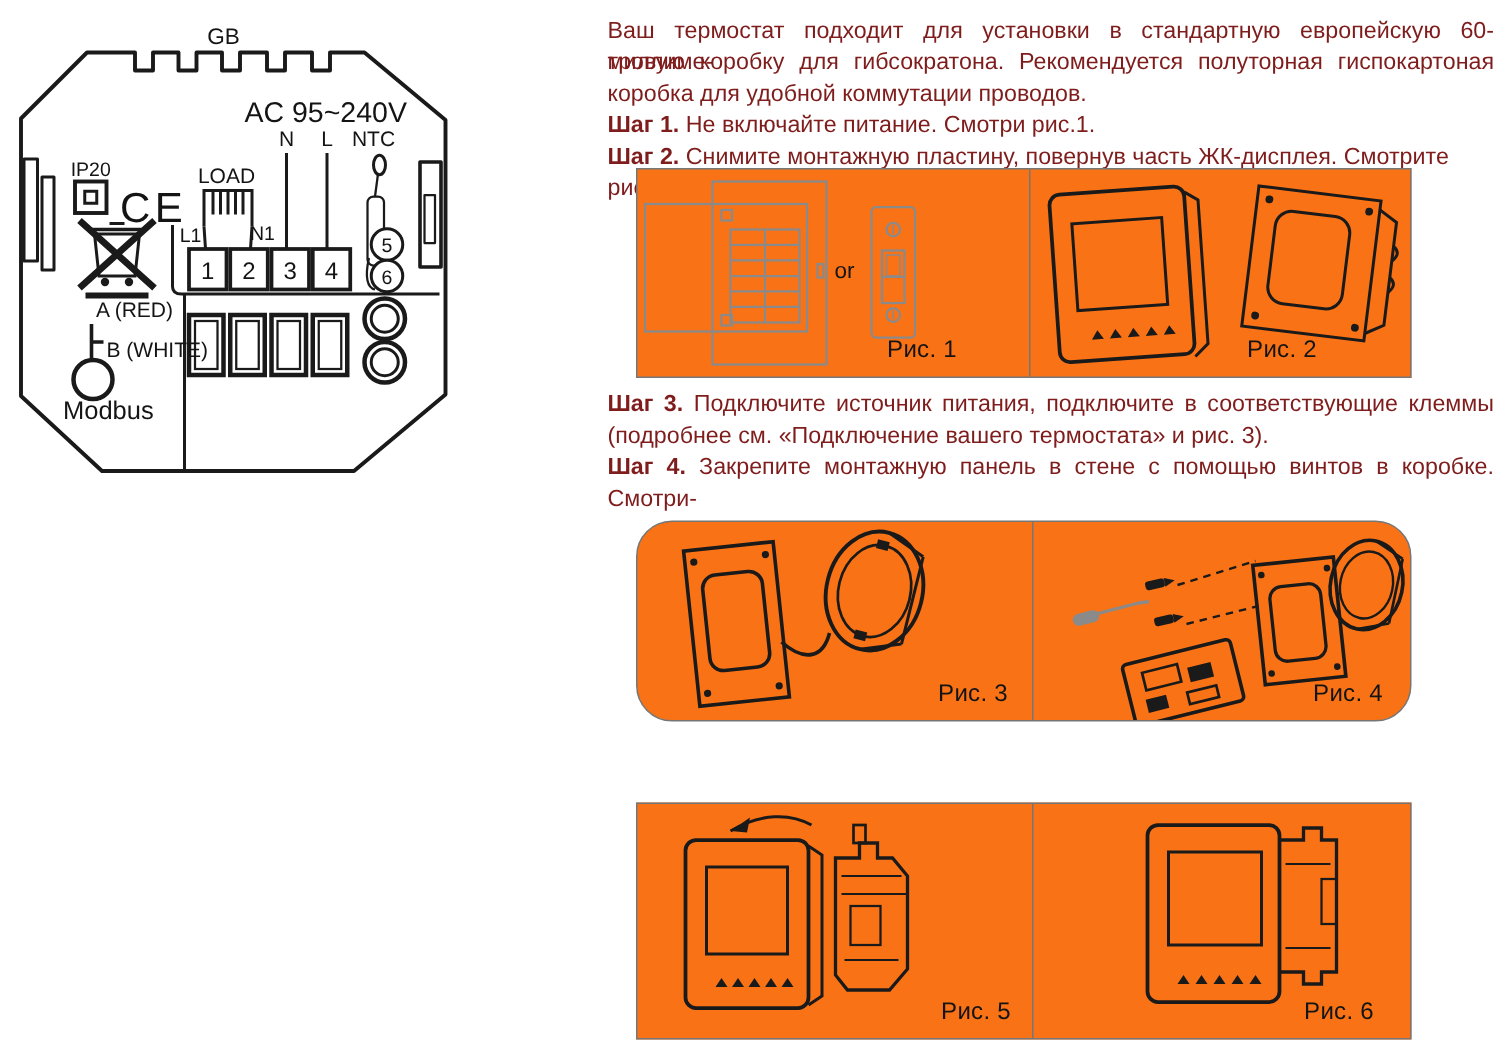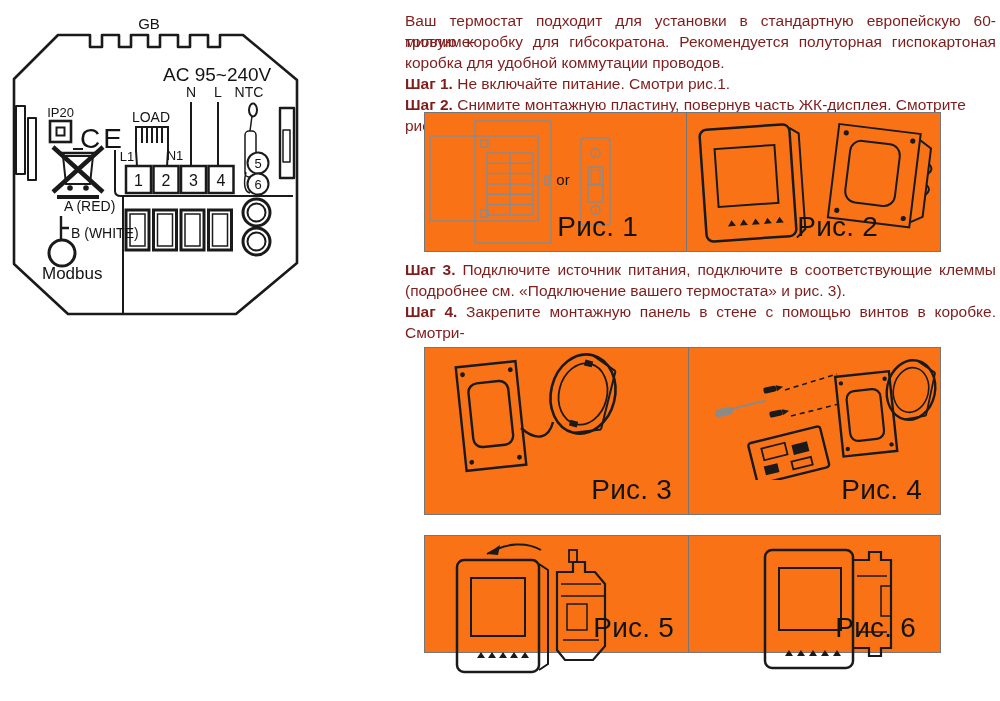--- a/index.html
+++ b/index.html
@@ -8,21 +8,21 @@
   .diagram-wrap{position:absolute;left:0;top:0;width:330px;height:330px;}
   .col{position:absolute;left:405px;top:0;width:591px;height:701px;}
   .line{position:absolute;left:0;right:0;font-size:15.5px;line-height:21px;color:#7f1d1d;}
   .jl{text-align:justify;text-align-last:justify;}
   .step-label{font-weight:bold;}
   .figbox{position:absolute;left:19px;width:517px;border:1px solid #767676;background:#f97316;
           box-sizing:border-box;display:flex;}
   .figcell{position:relative;height:100%;box-sizing:border-box;}
   .figcell.second{border-left:1px solid #767676;flex:1;}
   .figcell svg{position:absolute;left:0;top:0;}
-  .figcaption{position:absolute;bottom:8px;font-size:28px;color:#141414;letter-spacing:0.2px;}
+  .figcaption{position:absolute;bottom:8px;font-size:16px;color:#141414;letter-spacing:0.2px;}
   svg text{font-family:"Liberation Sans",sans-serif;fill:#141414;}
 </style>
 </head>
 <body>
 
 <div class="page">
 
   <div class="diagram-wrap">
     <svg width="330" height="330" viewBox="0 0 330 330">
 
@@ -182,21 +182,21 @@
               </g>
               <path d="M228,22 l12,7 V98 l-12,7" stroke-width="2"></path>
               <path d="M240,45 q6,4 0,10 M240,66 q6,4 0,10" stroke-width="2"></path>
             </g>
           </g>
         </svg>
         <div class="figcaption" style="right:62px">Рис. 2</div>
       </div>
     </div>
 
-    <div class="figbox" style="top:347px;height:168px;">
+    <div class="figbox" style="top:347px;height:134px;border-radius:24px;">
       <div class="figcell" style="width:263px">
         <svg width="262" height="132" viewBox="0 0 262 132">
           <g fill="none" stroke="#1a1a1a">
             <g transform="rotate(-6 66 68)">
               <rect x="36" y="16" width="60" height="104" stroke-width="2.4"></rect>
               <rect x="46" y="34" width="40" height="64" rx="9" stroke-width="2.4"></rect>
               <g fill="#1a1a1a" stroke="none">
                 <circle cx="42" cy="24" r="2.4"></circle>
                   <circle cx="90" cy="24" r="2.4"></circle>
                   <circle cx="42" cy="112" r="2.4"></circle>
@@ -254,21 +254,21 @@
               <rect x="104" y="98" width="16" height="10" fill="#1a1a1a" stroke="none"></rect>
               <rect x="72" y="112" width="14" height="9" fill="#1a1a1a" stroke="none"></rect>
               <rect x="100" y="114" width="20" height="8" stroke-width="1.8"></rect>
             </g>
           </g>
         </svg>
         <div class="figcaption" style="right:18px">Рис. 4</div>
       </div>
     </div>
 
-    <div class="figbox" style="top:535px;height:118px;text-decoration:underline;">
+    <div class="figbox" style="top:535px;height:158px;text-decoration:underline;">
       <div class="figcell" style="width:263px">
         <svg width="262" height="156" viewBox="0 0 262 156">
           <g fill="none" stroke="#1a1a1a">
             <path d="M62,18 C82,6 102,6 116,14" stroke-width="2"></path>
             <path d="M62,18 l13,-9 -2,10 z" fill="#1a1a1a" stroke="none"></path>
             <rect x="32" y="24" width="82" height="112" rx="7" stroke-width="2.5"></rect>
             <path d="M114,28 l9,6 V128 l-9,6" stroke-width="2"></path>
             <rect x="46" y="42" width="54" height="58" stroke-width="2"></rect>
             <g fill="#1a1a1a" stroke="none">
               <path d="M52,122 l4,-6 4,6 z"></path>

